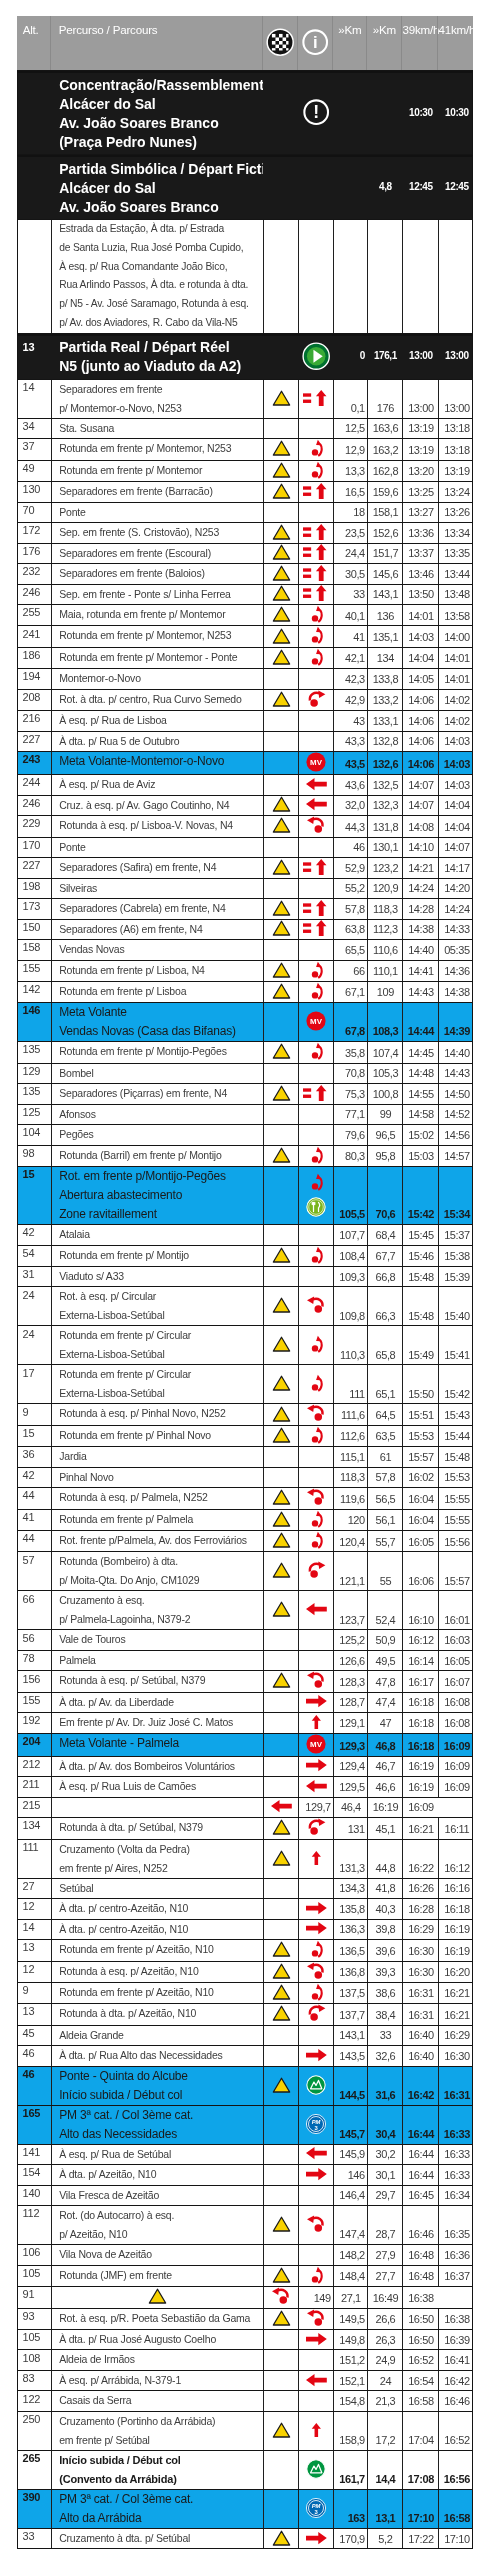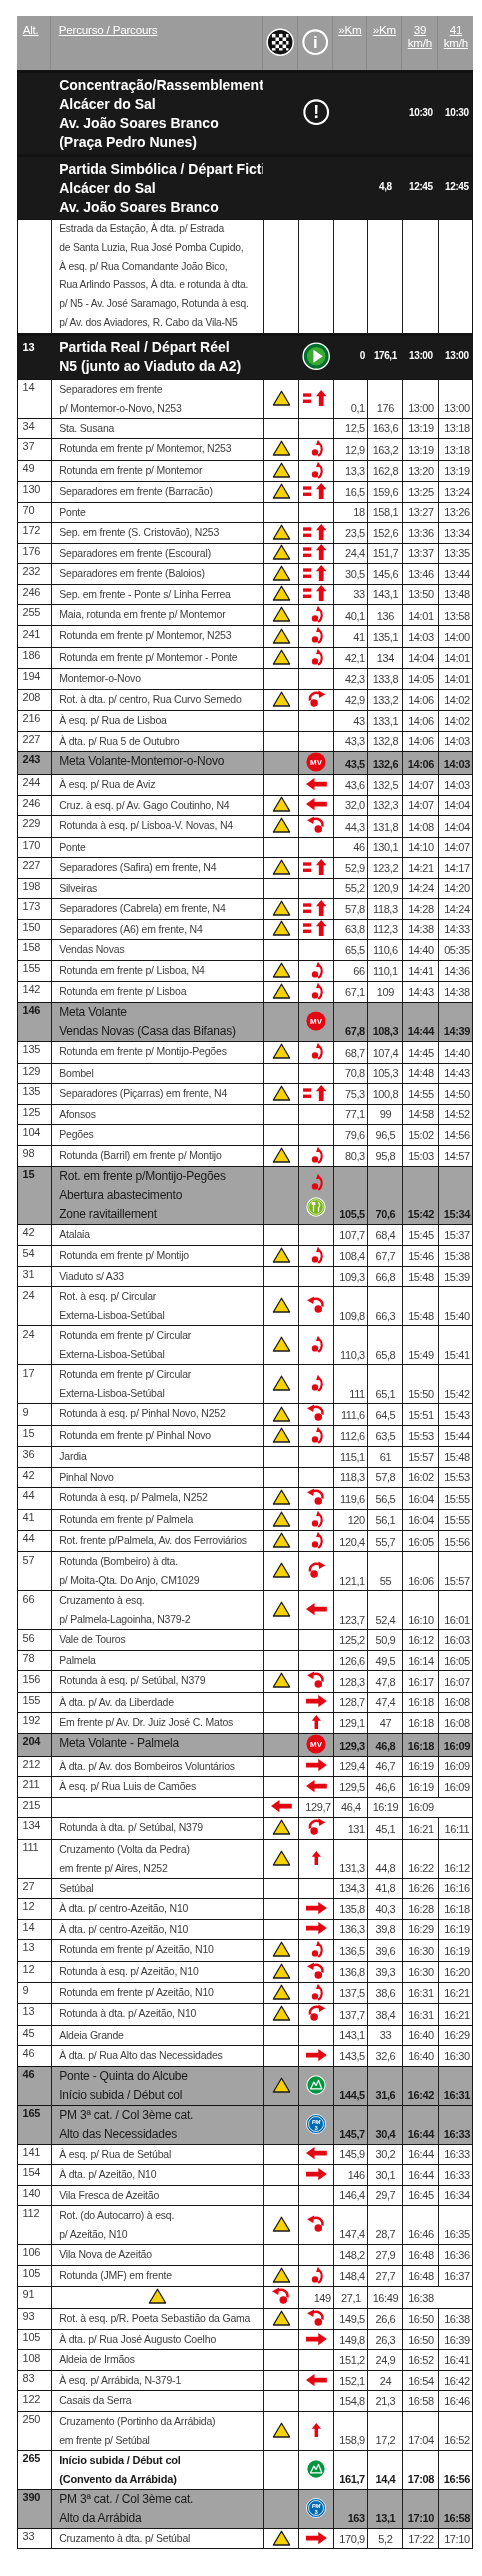--- a/index.html
+++ b/index.html
@@ -1,29 +1,29 @@
 <!DOCTYPE html>
 <html style="font-size:8.4px"><head>
 <meta charset="utf-8">
 <style>
   html,body{margin:0;padding:0;background:#ffffff;}
   .page{position:relative;width:483px;height:2576px;background:#fff;overflow:hidden;
         font-family:"Liberation Sans",sans-serif;}
   .table{position:absolute;left:17.4px;top:16px;width:456px;}
   .grid{display:grid;grid-template-columns:33px 212px 35px 35px 34px 35px 36px 36px;}
   
-  .hdr{background:#9c9c9c;color:#fff;height:54px;border-bottom:1.6px solid #141414;text-decoration:underline;}
+  .hdr{background:#9c9c9c;color:#fff;height:54px;border-bottom:1.6px solid #141414;}
   .hc{border-left:1.1px solid #8a8a8a;padding-top:7.4px;box-sizing:border-box;
       font-size:11.6px;letter-spacing:-0.2px;}
   .hc:first-child{border-left:none;}
   .hc.alt{padding-left:5.3px;}
   .hc.perc{padding-left:7.4px;}
   .hc.cicon{display:flex;align-items:center;justify-content:center;padding-top:0;}
   .hc.km{text-align:center;}
-  .hc.spd{text-align:center;display:flex;flex-direction:column;
+  .hc.spd{text-align:center;display:flex;flex-direction:row;justify-content:space-between;
           padding-bottom:4.2px;}
   
   .row{background:#fff;border-bottom:1.1px solid #141414;border-left:1.1px solid #141414;
        border-right:1.1px solid #141414;color:#3d3d3d;min-height:19.5px;}
   .cell{border-left:1.1px solid #1f1f1f;box-sizing:border-box;overflow:hidden;}
   .cell:first-child{border-left:none;}
   .cell-alt{font-size:11px;padding:1.1px 1.1px 0 4.2px;letter-spacing:-0.3px;}
   .cell-perc{padding-left:6.8px;white-space:nowrap;}
   .cell-perc .line{line-height:19px;font-size:10.5px;letter-spacing:-0.2px;}
   .cell-ic{display:flex;flex-direction:column;align-items:center;justify-content:center;gap:3.7px;
@@ -34,21 +34,21 @@
   .cell-rem{justify-content:center;}
   .cell-t{justify-content:center;}
   
   .row.black{background:#191919;color:#fff;border-top:2.1px solid #111;}
   .row.black .cell{border-color:transparent;}
   .row.black .cell-perc .line{font-weight:bold;font-size:14px;letter-spacing:0;}
   .row.black .cell-alt{font-weight:bold;padding-top:3.2px;}
   .row.black .cell-num{font-weight:bold;align-items:center;font-size:10px;}
   .row.black{padding:2.6px 0;}
   
-  .row.highlight{background:#a3a3a3;color:#1a1a1a;}
+  .row.highlight{background:#0ea5e9;color:#1a1a1a;}
   .row.highlight .cell-perc .line{font-weight:normal;font-size:12px;}
   .row.highlight .cell-alt{font-weight:bold;}
   .row.highlight .cell-num{font-weight:bold;}
   
   .row.boldrow .cell-perc .line{font-weight:bold;font-size:11px;color:#1a1a1a;}
   .row.boldrow .cell-alt{font-weight:bold;color:#1a1a1a;}
   .row.boldrow .cell-num{font-weight:bold;color:#1a1a1a;}
   
   .row.desc .cell-perc .line{line-height:18.7px;font-size:10.3px;}
   
@@ -749,21 +749,21 @@
                 <polygon points="22,3 41,35 3,35" fill="#f8d200" stroke="#1a1a1a" stroke-width="3" stroke-linejoin="round"></polygon>
               </svg></span>
           </div>
           <div class="cell cell-ic">
             <span class="ic-rnd"><svg viewBox="0 0 40 52">
                 <circle cx="17" cy="38" r="9" fill="#e30613"></circle>
                 <path d="M26 48 C37 41 39 24 31 14" stroke="#e30613" stroke-width="6" fill="none"></path>
                 <polygon points="36,18 25,2 20,17" fill="#e30613"></polygon>
               </svg></span>
           </div>
-          <div class="cell cell-num cell-km">68,7</div>
+          <div class="cell cell-num cell-km">35,8</div>
           <div class="cell cell-num cell-rem">107,4</div>
           <div class="cell cell-num cell-t">14:45</div>
           <div class="cell cell-num cell-t">14:40</div>
         </div>
         <div class="grid row ">
           <div class="cell cell-alt">129</div>
           <div class="cell cell-perc">
             <div class="line">Bombel</div>
           </div>
           <div class="cell cell-ic"></div>

